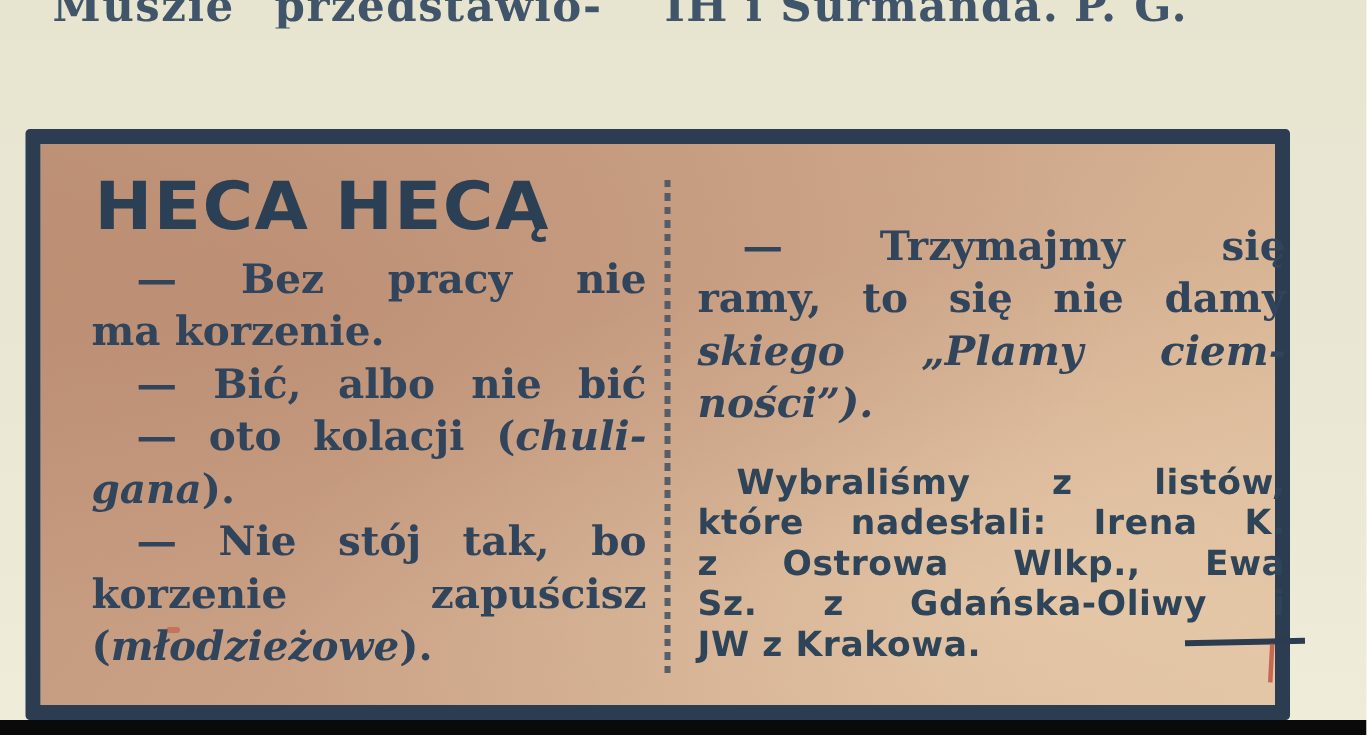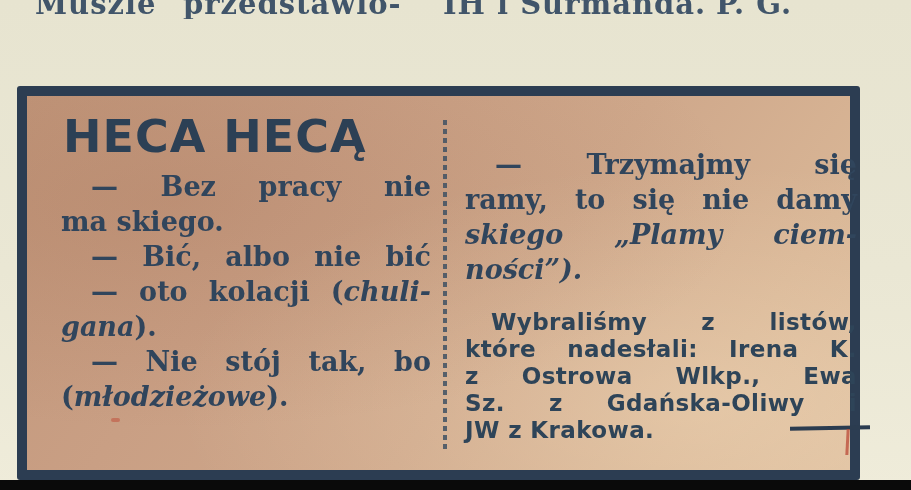--- a/index.html
+++ b/index.html
@@ -75,25 +75,26 @@
     <span class="tw3">IH i Surmanda.</span>
     <span class="tw4">P. G.</span>
   </div>
 
   <div class="clip">
 
     <h1 class="clip-title">HECA HECĄ</h1>
 
     <div class="col col-left">
       <div class="bl j ind">— Bez pracy nie</div>
-      <div class="bl">ma skiego.</div>
+      <div class="bl">ma korzenie.</div>
       <div class="bl j ind">— Bić, albo nie bić</div>
       <div class="bl j ind"><span>— oto kolacji (</span><em>chuli-</em></div>
       <div class="bl"><em>gana</em><span>).</span></div>
       <div class="bl j ind">— Nie stój tak, bo</div>
+      <div class="bl j">korzenie zapuścisz</div>
       <div class="bl"><span>(</span><em>młodzieżowe</em><span>).</span></div>
     </div>
 
     <div class="divider"></div>
 
     <div class="col col-right">
       <div class="bl j ind">— Trzymajmy się</div>
       <div class="bl j">ramy, to się nie damy</div>
       <div class="bl j"><em>skiego „Plamy ciem-</em></div>
       <div class="bl"><em>ności”).</em></div>

